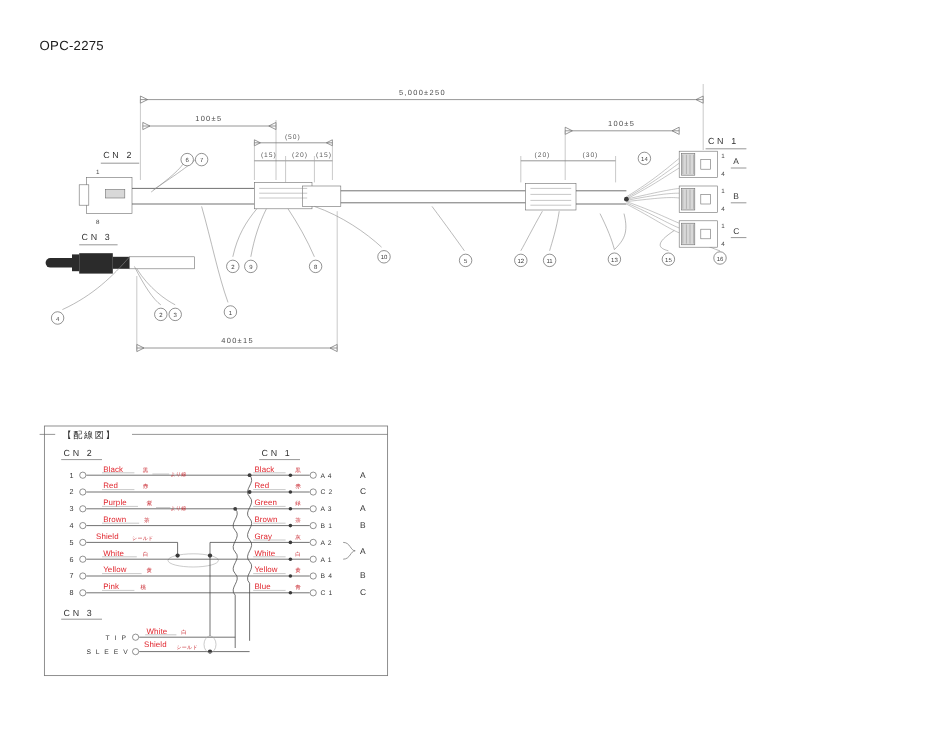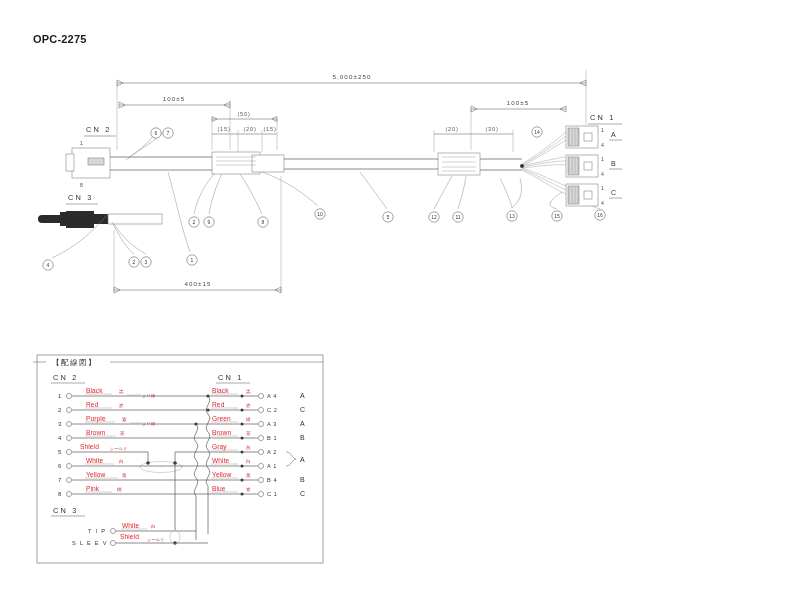--- a/index.html
+++ b/index.html
@@ -4,21 +4,21 @@
 <style>
   html,body{margin:0;padding:0;}
   body{
     width:793px;height:613px;background:#ffffff;
     font-family:"Liberation Sans", sans-serif;
     color:#1a1a1a; overflow:hidden; position:relative;
   }
   #root{position:absolute;left:0;top:0;width:793px;height:613px;}
   .part-no{
     position:absolute;left:33px;top:33px;
-    font-size:11px;font-weight:700;letter-spacing:.2px;color:#1b1b1b;
+    font-size:11px;font-weight:400;letter-spacing:.2px;color:#1b1b1b;
   }
   svg{position:absolute;left:0;top:0;width:793px;height:613px;}
   text{font-family:"Liberation Sans", sans-serif;fill:#3a3a3a;}
   .dim{font-size:6.2px;letter-spacing:1.1px;fill:#4a4a4a;}
   .dimp{font-size:5.6px;letter-spacing:.8px;fill:#5a5a5a;}
   .cnlbl{font-size:7.4px;letter-spacing:2.2px;fill:#2f2f2f;}
   .pin{font-size:5.2px;fill:#4a4a4a;}
   .abc{font-size:7px;fill:#333;letter-spacing:.5px;}
   .bal{font-size:5px;fill:#3d3d3d;text-anchor:middle;}
   .wd-title{font-size:7.6px;letter-spacing:1.4px;fill:#2b2b2b;}

